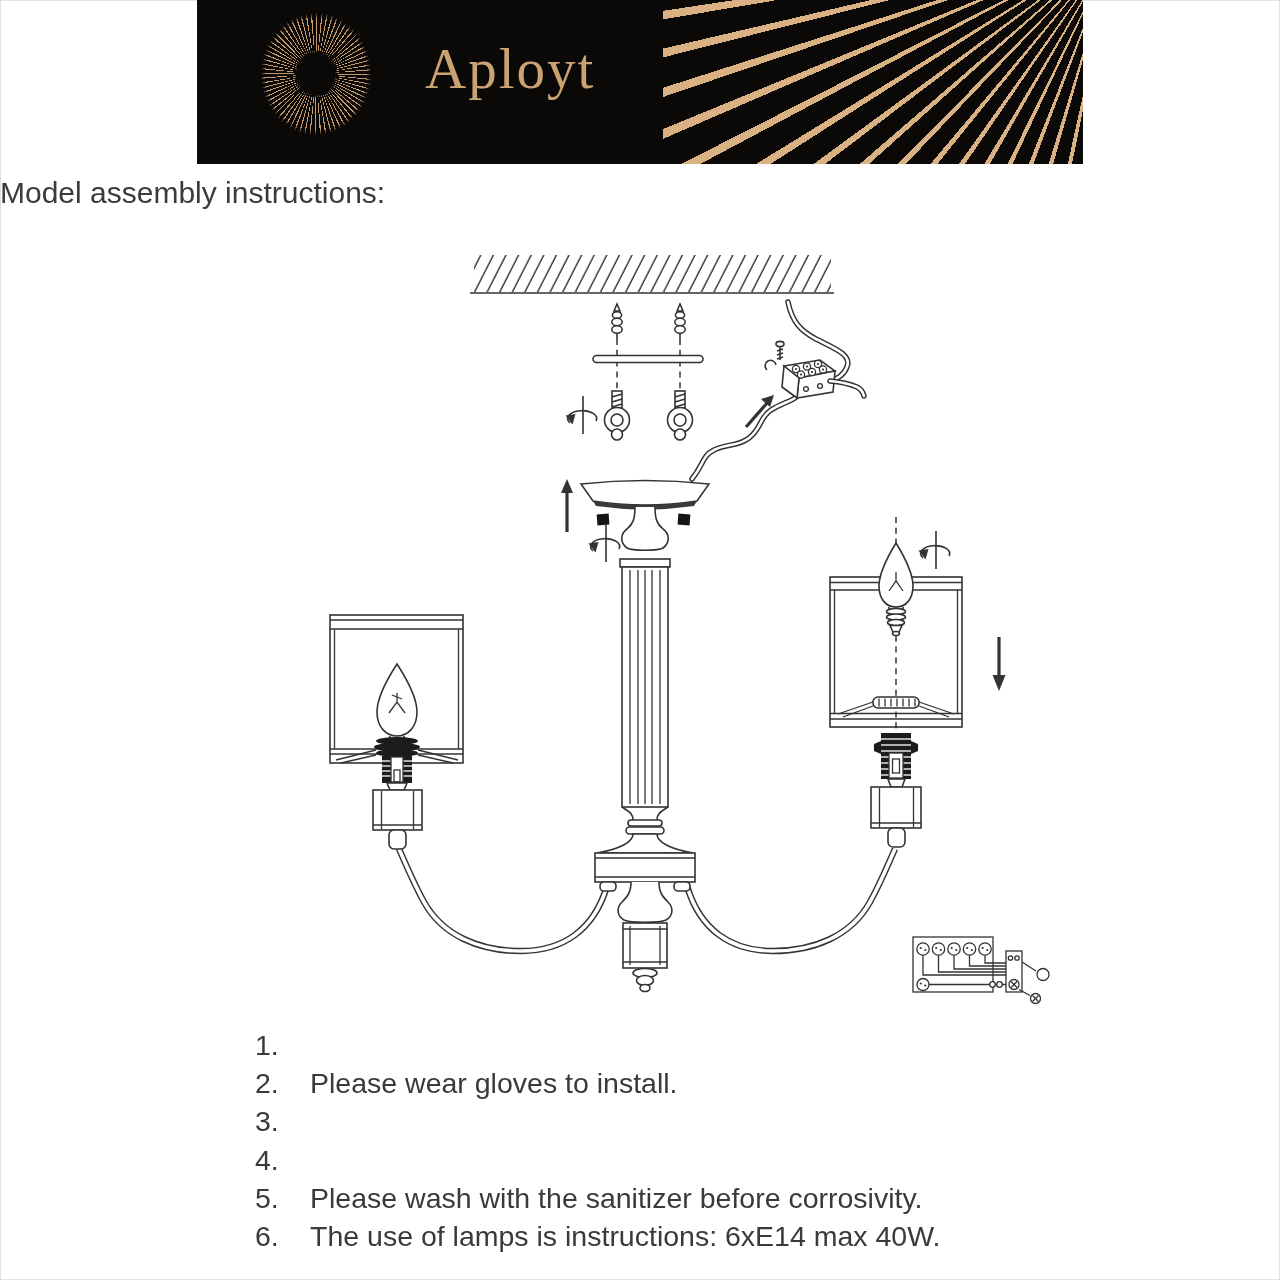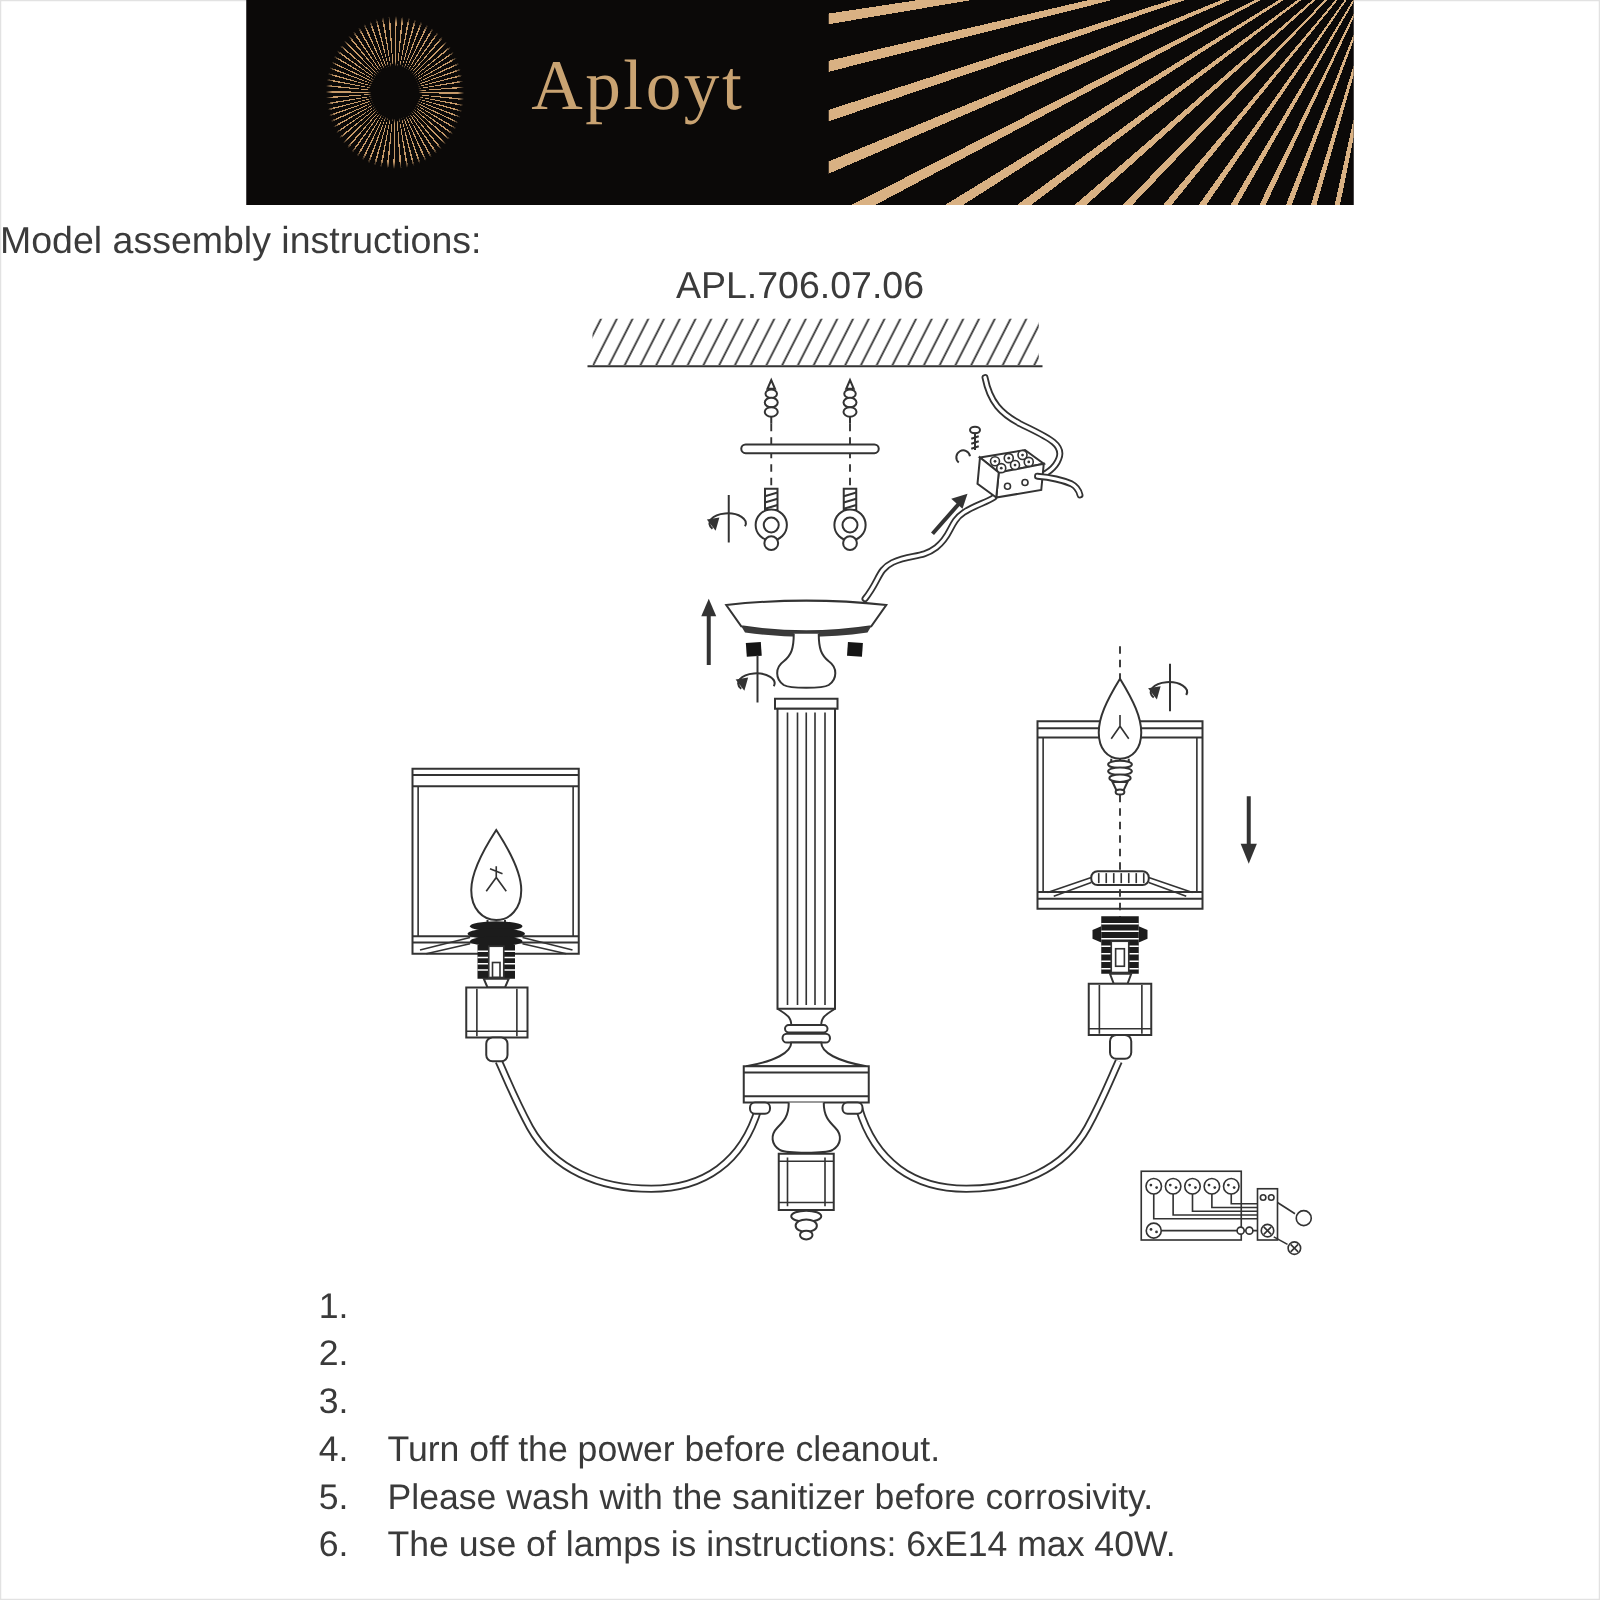--- a/index.html
+++ b/index.html
@@ -45,21 +45,20 @@
 
 <div class="page">
 
   <div class="banner">
     <div class="corner-rays"></div>
     <div class="sunburst"></div>
     <span class="brand">Aployt</span>
   </div>
 
   <div class="title1">Model assembly instructions:</div>
-  <div class="title2">APL.706.07.06</div>
 
   <svg class="diagram" width="1280" height="775" viewBox="0 250 1280 775">
     <defs>
       <pattern id="hatchp" width="12.6" height="37" patternUnits="userSpaceOnUse" patternTransform="skewX(-27)">
         <line x1="6" y1="0" x2="6" y2="37" stroke="#333" stroke-width="1.6"></line>
       </pattern>
       <g id="anchorG">
         <path class="fw" d="M -3 311 L 0 304 L 3 311 Z"></path>
         <ellipse class="fw" cx="0" cy="315" rx="4.6" ry="3.4"></ellipse>
         <ellipse class="fw" cx="0" cy="322" rx="5.2" ry="3.8"></ellipse>
@@ -308,27 +307,27 @@
       <line class="tn" x1="1038.5" y1="995.5" x2="1032.5" y2="1001.5"></line>
     </g>
   </svg>
 
   <ol class="instr">
     <li>
       <span class="num">1.</span>
     </li>
     <li>
       <span class="num">2.</span>
+      <span>Please wear gloves to install.</span>
     </li>
     <li>
       <span class="num">3.</span>
     </li>
     <li>
       <span class="num">4.</span>
-      <span>Turn off the power before cleanout.</span>
     </li>
     <li>
       <span class="num">5.</span>
       <span>Please wash with the sanitizer before corrosivity.</span>
     </li>
     <li>
       <span class="num">6.</span>
       <span>The use of lamps is instructions: 6xE14 max 40W.</span>
     </li>
   </ol>

